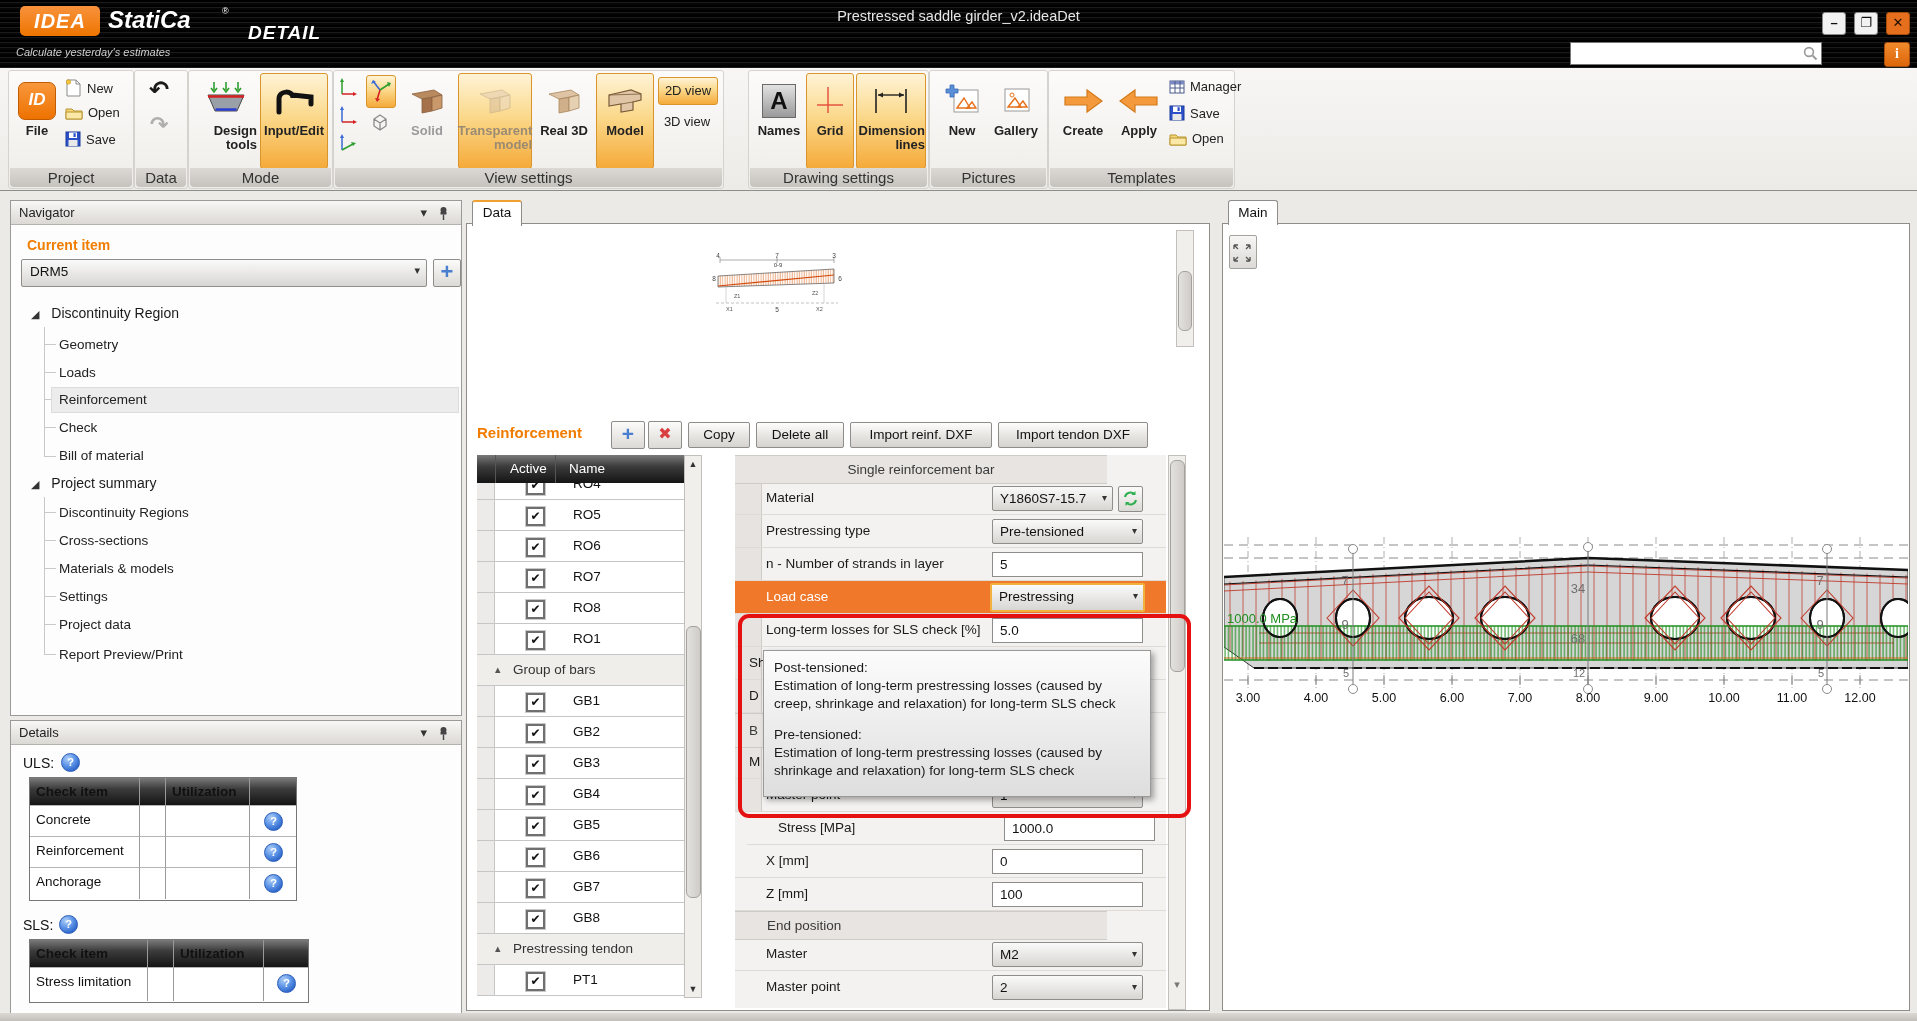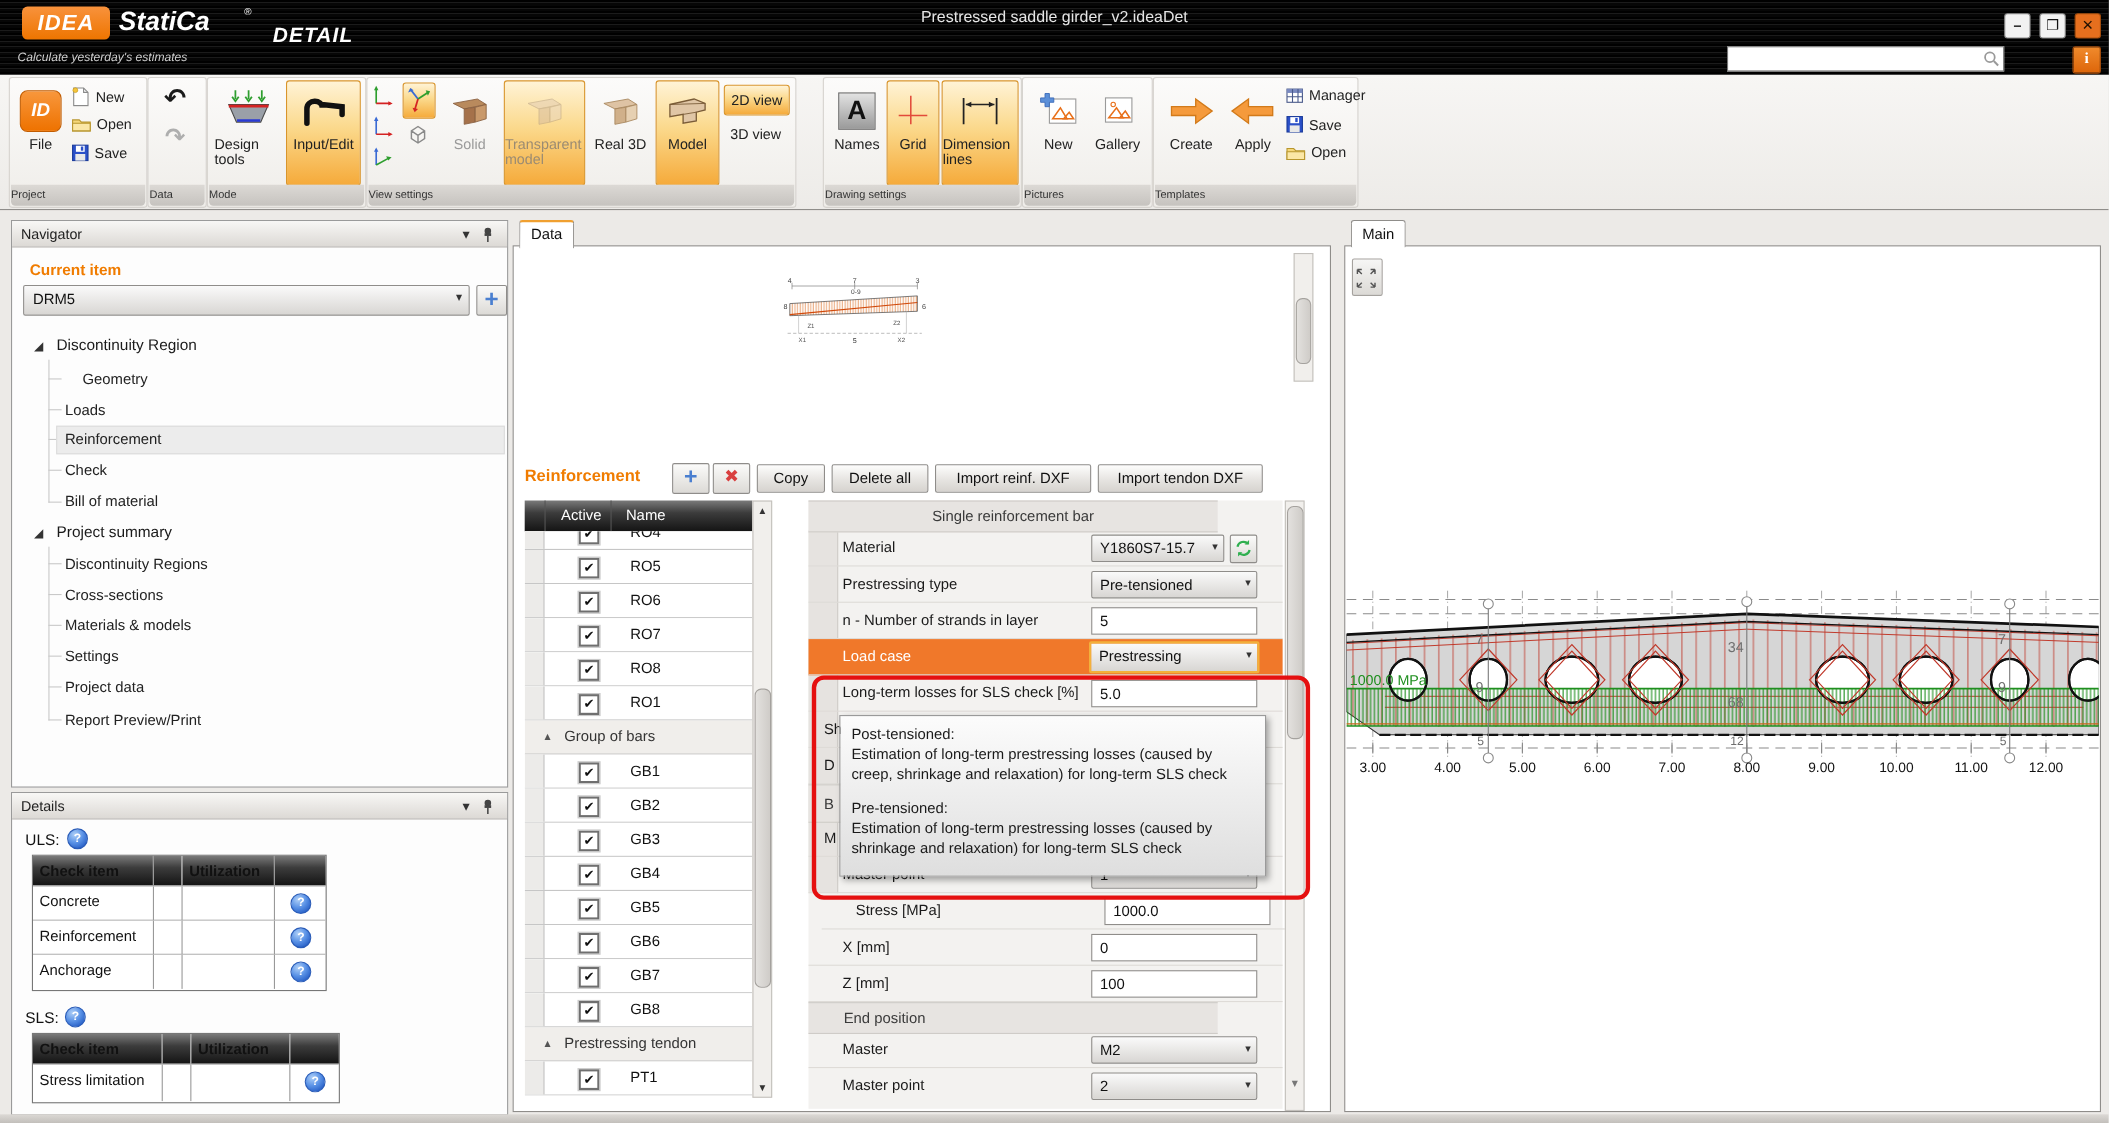--- a/index.html
+++ b/index.html
@@ -22,24 +22,24 @@
   .winbtn.light{background:#f2f2f2;color:#111;border:1px solid #888;}
   .winbtn.orange{background:#e66f1e;color:#201000;border:1px solid #a34c0c;}
   .searchbox{left:1570px;top:42px;width:250px;height:21px;background:#fff;border:1px solid #777;}
   .searchbox input{position:absolute;left:2px;top:1px;width:220px;height:17px;border:none;outline:none;font-size:12px;}
   .infobtn{left:1884px;top:42px;width:24px;height:23px;background:linear-gradient(#f08a2c,#dd660a);
     border:1px solid #a34c0c;border-radius:3px;color:#fff;font-weight:bold;font-size:14px;text-align:center;line-height:22px;font-family:"Liberation Serif",serif;}
   
   .ribbon{left:0;top:68px;width:1917px;height:122px;background:linear-gradient(#f7f6f4,#edebe8);border-bottom:1px solid #8f8d8a;}
   .rgroup{top:2px;height:117px;background:linear-gradient(#fcfbfa,#efede9);border:1px solid #d6d3cf;border-radius:3px;}
   .rlabel{position:absolute;left:1px;right:1px;bottom:1px;height:19px;background:linear-gradient(#dcd9d5,#c6c3bf);
-    border-radius:0 0 4px 4px;text-align:left;font-size:10px;color:#333;line-height:19px;}
+    border-radius:0 0 4px 4px;text-align:center;font-size:15px;color:#333;line-height:19px;}
   .bigbtn{position:absolute;display:flex;flex-direction:column;align-items:center;border-radius:3px;border:1px solid transparent;}
   .bigbtn .bicon{height:46px;display:flex;align-items:center;justify-content:center;margin-top:4px;}
-  .bigbtn .blabel{font-size:13px;color:#222;text-align:left;line-height:1.1;}
+  .bigbtn .blabel{font-size:13px;color:#222;text-align:right;line-height:1.1;font-weight:bold;}
   .hl{background:linear-gradient(180deg,#fff3d6 0%,#fbd98c 45%,#f5aa3a 100%);border:1px solid #d9952b;}
   .smallrow{position:absolute;display:flex;align-items:center;gap:5px;font-size:13px;color:#222;}
   .smallbtn{position:absolute;border-radius:3px;font-size:13px;color:#222;text-align:center;}
   .undo{font-size:24px;line-height:26px;color:#1a1a1a;font-weight:bold;}
   .redo{font-size:22px;line-height:24px;color:#aeaeae;font-weight:bold;}
   .dim-label{color:#9b8b72 !important;}
   .grey-label{color:#9a9a9a !important;}
   
   .panel{position:absolute;background:#fdfdfd;border:1px solid #9a9a9a;}
   .phead{position:absolute;left:0;right:0;top:0;height:24px;background:linear-gradient(#f8f7f5,#dcd9d5);
@@ -406,21 +406,21 @@
   <div class="abs tree-sec" style="left:20px;top:104px;">
     <span style="color:#333;font-size:11px;">◢</span>
     <span style="margin-left:8px;">Discontinuity Region</span>
   </div>
   <div class="abs tline" style="left:33px;top:126px;width:1px;height:130px;"></div>
   <div class="abs tline" style="left:33px;top:143px;width:12px;height:1px;"></div>
   <div class="abs tline" style="left:33px;top:171px;width:12px;height:1px;"></div>
   <div class="abs tline" style="left:33px;top:198px;width:12px;height:1px;"></div>
   <div class="abs tline" style="left:33px;top:226px;width:12px;height:1px;"></div>
   <div class="abs tline" style="left:33px;top:255px;width:12px;height:1px;"></div>
-  <div class="abs tree-item" style="left:64px;top:136px;">Geometry</div>
+  <div class="abs tree-item" style="left:48px;top:136px;">Geometry</div>
   <div class="abs tree-item" style="left:48px;top:164px;">Loads</div>
   <div class="abs tsel" style="left:40px;top:186px;width:406px;height:24px;"></div>
   <div class="abs tree-item" style="left:48px;top:191px;">Reinforcement</div>
   <div class="abs tree-item" style="left:48px;top:219px;">Check</div>
   <div class="abs tree-item" style="left:48px;top:247px;">Bill of material</div>
 
   <div class="abs tree-sec" style="left:20px;top:274px;">
     <span style="color:#333;font-size:11px;">◢</span>
     <span style="margin-left:8px;">Project summary</span>
   </div>

